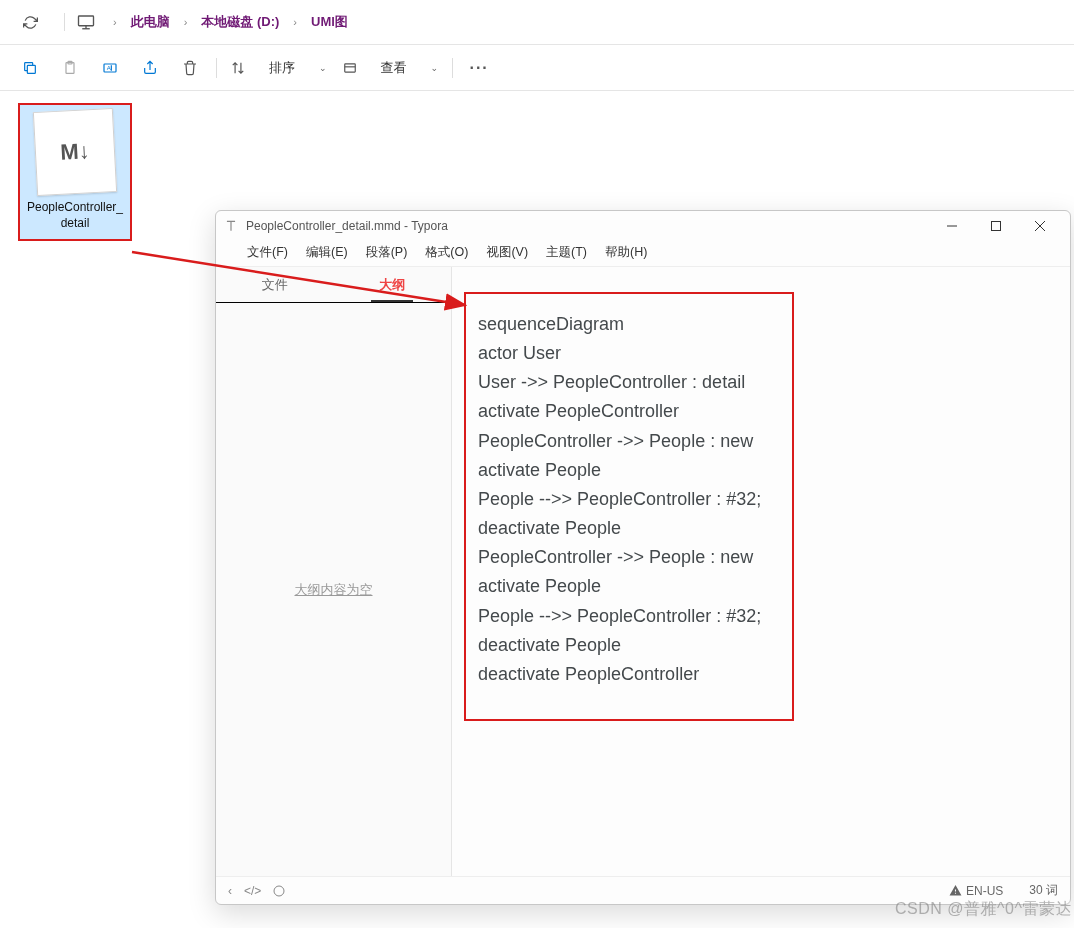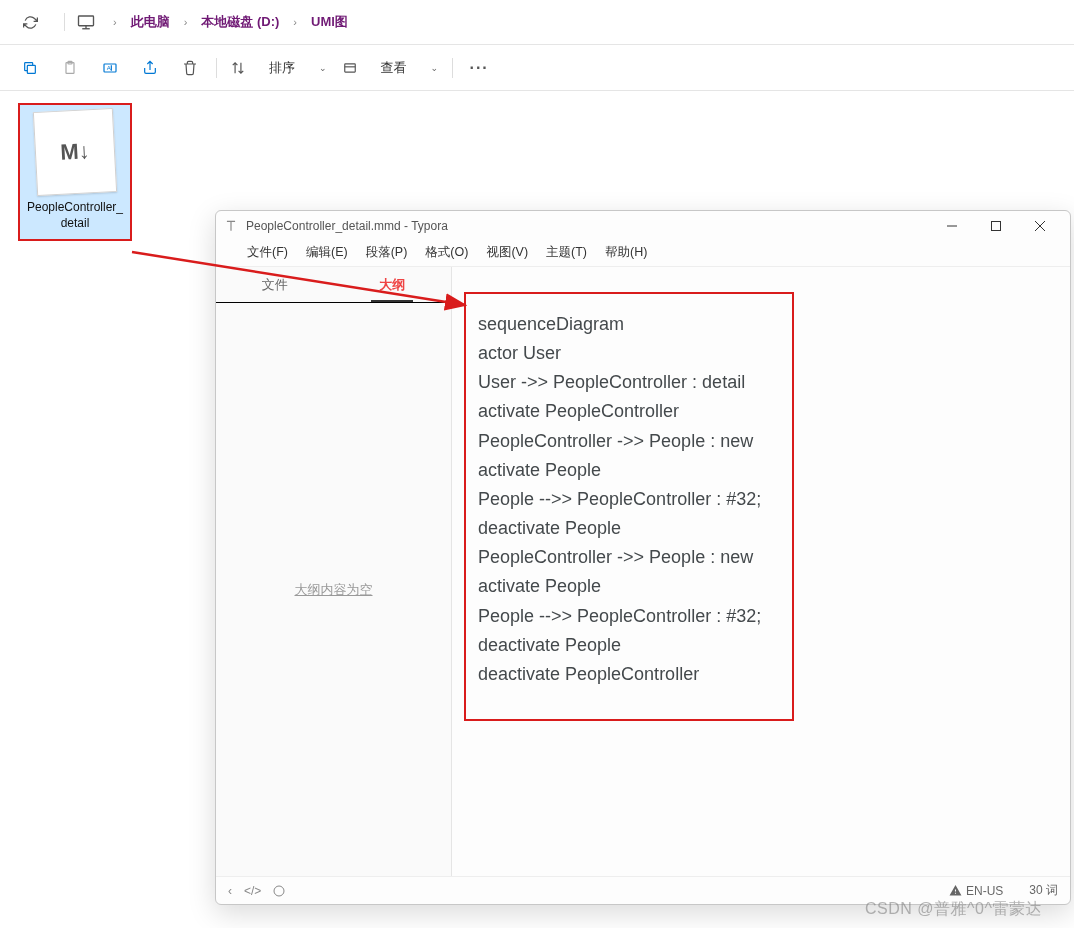--- a/index.html
+++ b/index.html
@@ -321,21 +321,21 @@
       display: flex;
       align-items: center;
       gap: 4px;
       cursor: pointer;
     }
     
     
     .watermark {
       position: absolute;
       bottom: 8px;
-      right: 32px;
+      right: 2px;
       font-size: 16px;
       color: rgba(120,120,120,.55);
       letter-spacing: .5px;
       pointer-events: none;
     }
     
     svg { display: block; }
   </style>
 </head>
 <body>

